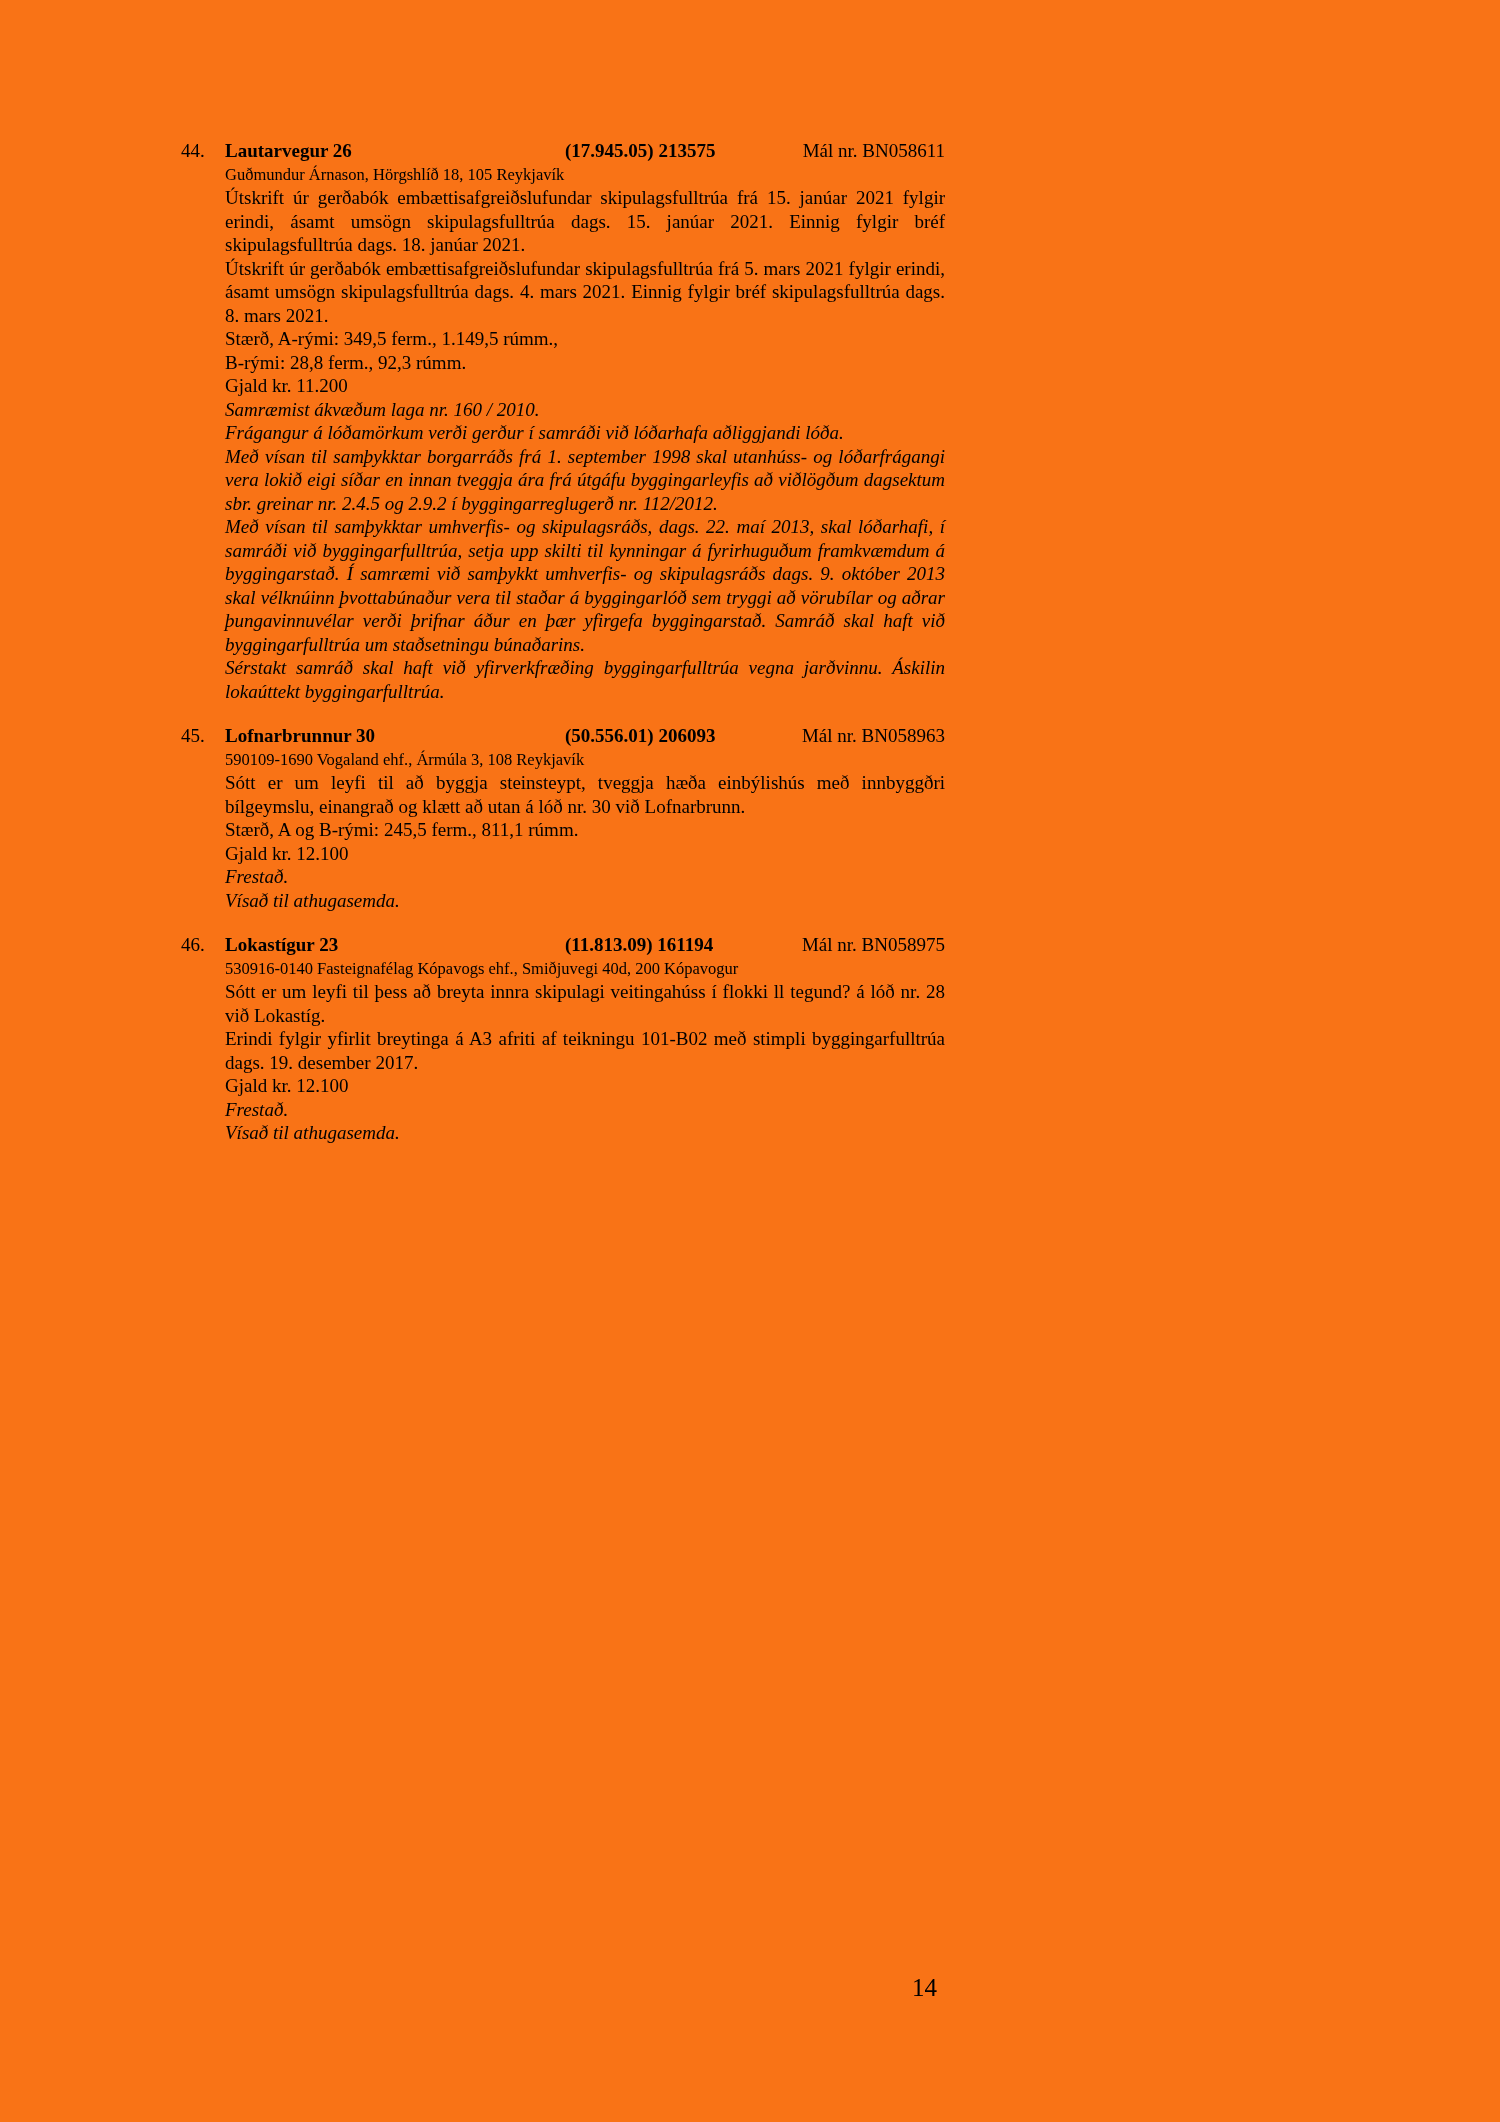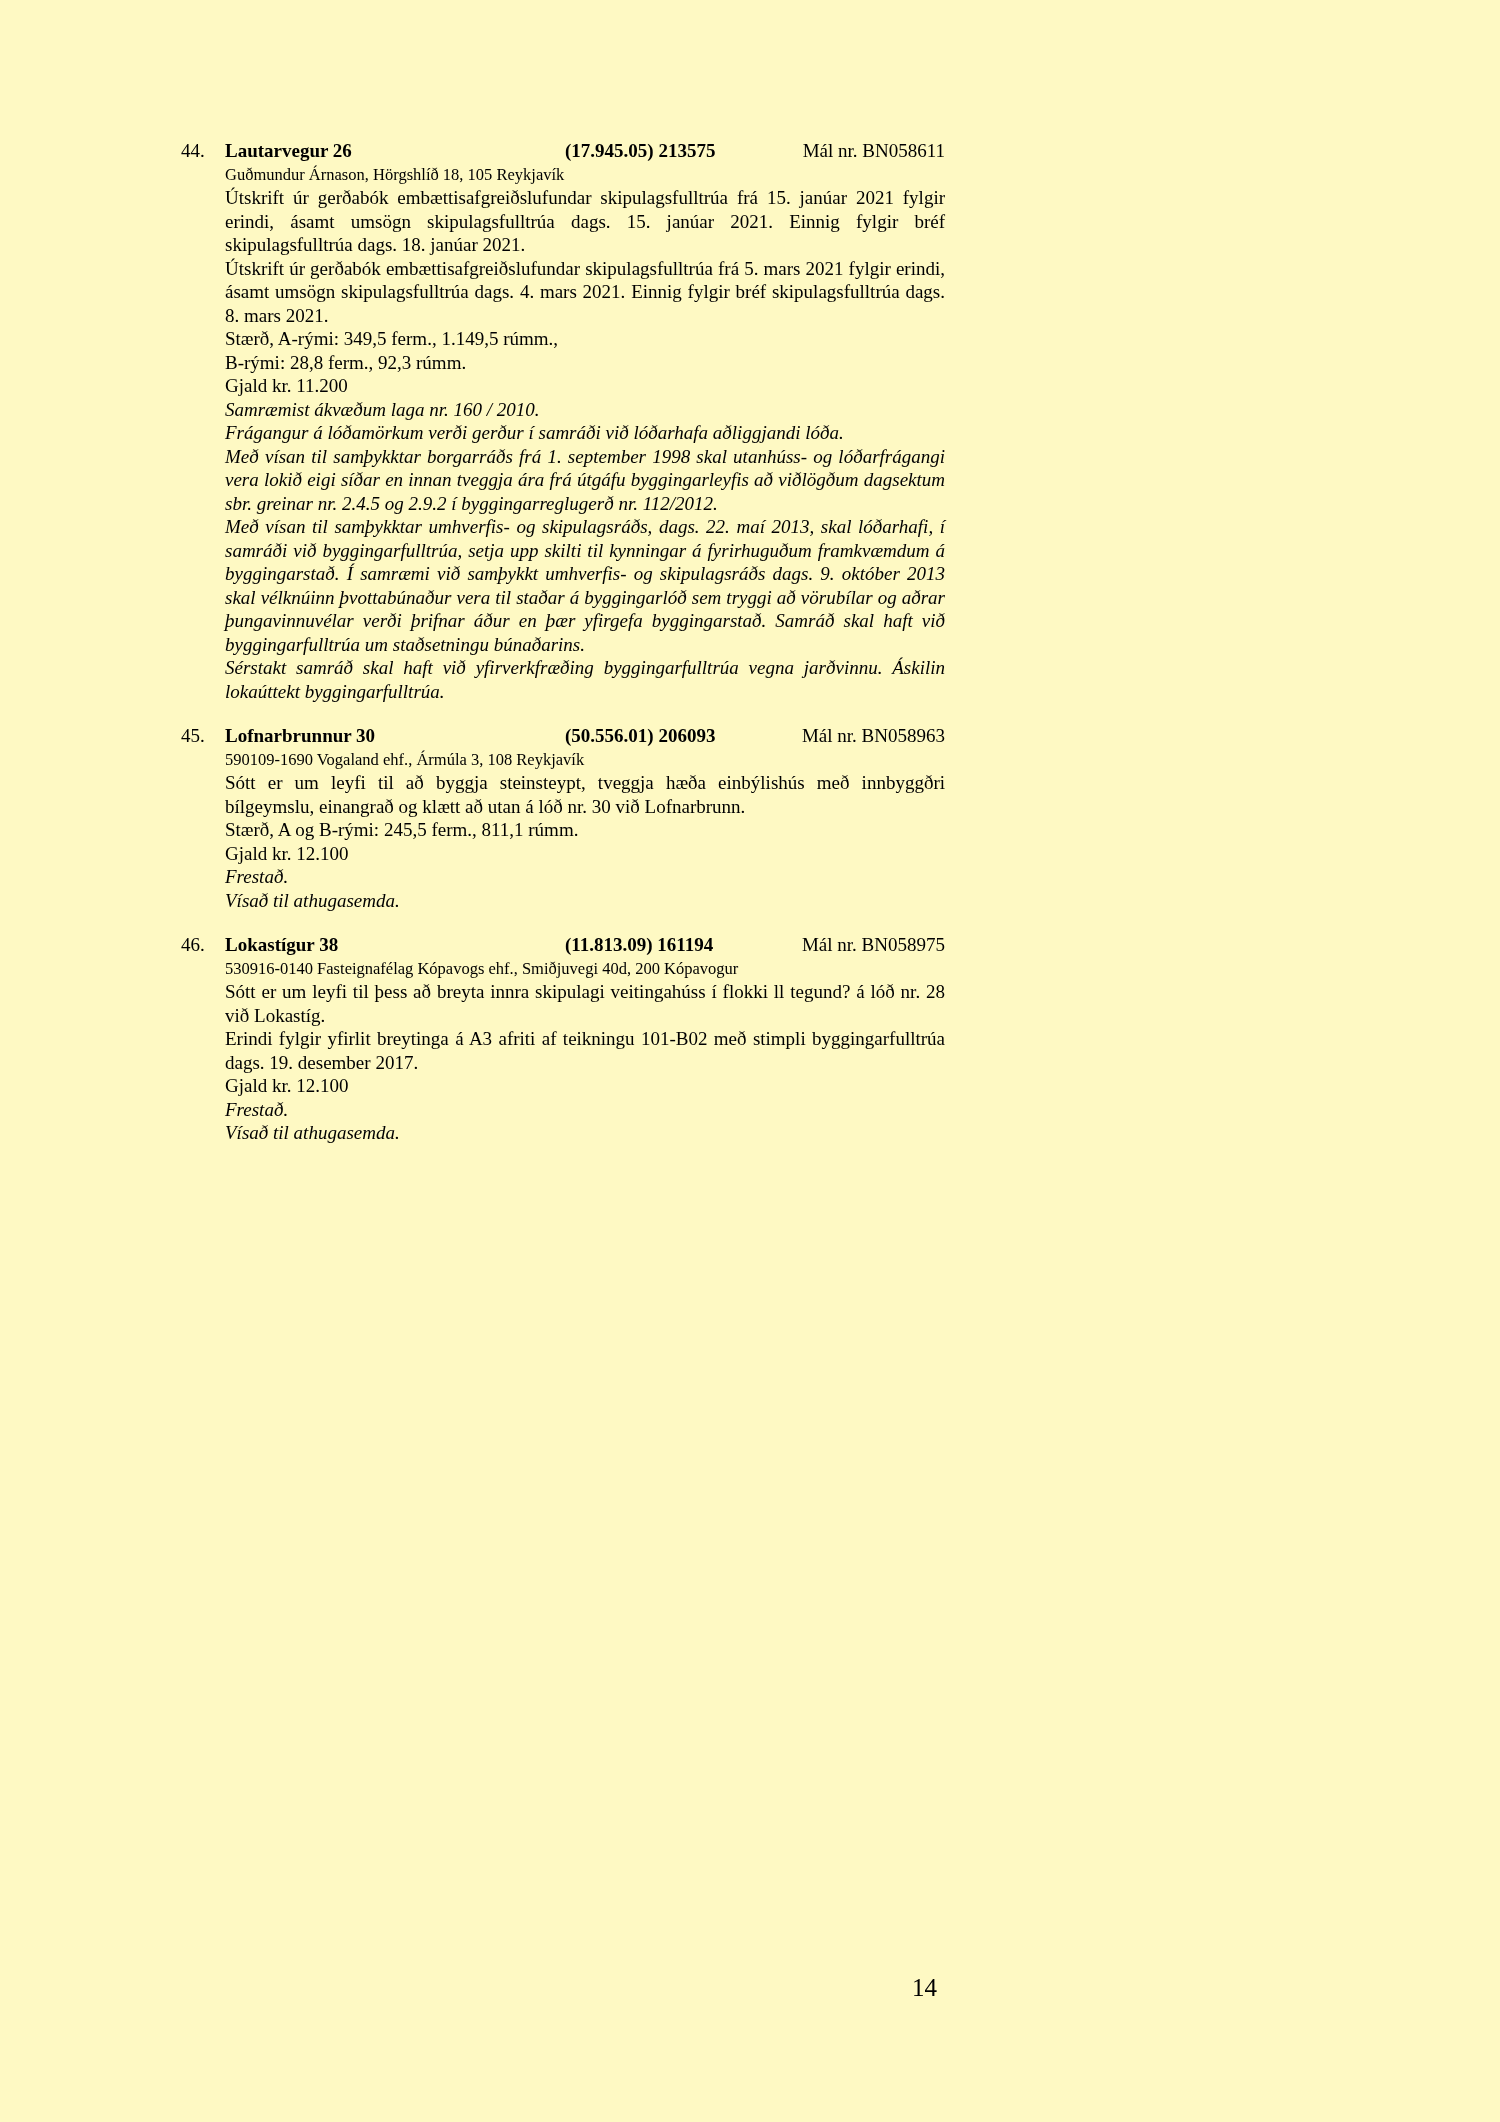--- a/index.html
+++ b/index.html
@@ -7,21 +7,21 @@
     width: 1500px;
     height: 2122px;
     background: #ffffff;
     font-family: "Liberation Serif", "DejaVu Serif", serif;
     color: #000000;
   }
   .page {
     position: relative;
     width: 1500px;
     height: 2122px;
-    background: #fef9c3;
+    background: #f97316;
     overflow: hidden;
   }
   .content {
     position: absolute;
     left: 181px;
     top: 139px;
     width: 764px;
   }
   .item + .item { margin-top: 21px; }
   .item-header {
@@ -96,21 +96,21 @@
         <p class="para">Stærð, A og B-rými: 245,5 ferm., 811,1 rúmm.</p>
         <p class="para">Gjald kr. 12.100</p>
         <p class="para italic">Frestað.</p>
         <p class="para italic">Vísað til athugasemda.</p>
       </div>
     </section>
 
     <section class="item">
       <div class="item-header">
         <span class="num">46.</span>
-        <span class="title">Lokastígur 38</span>
+        <span class="title">Lokastígur 23</span>
         <span class="ref">(11.813.09) 161194</span>
         <span class="case">Mál nr. BN058975</span>
       </div>
       <div class="item-body">
         <div class="applicant">530916-0140 Fasteignafélag Kópavogs ehf., Smiðjuvegi 40d, 200 Kópavogur</div>
         <p class="para">Sótt er um leyfi til þess að breyta innra skipulagi veitingahúss í flokki ll tegund? á lóð nr. 28 við Lokastíg.</p>
         <p class="para">Erindi fylgir yfirlit breytinga á A3 afriti af teikningu 101-B02 með stimpli byggingarfulltrúa dags. 19. desember 2017.</p>
         <p class="para">Gjald kr. 12.100</p>
         <p class="para italic">Frestað.</p>
         <p class="para italic">Vísað til athugasemda.</p>

